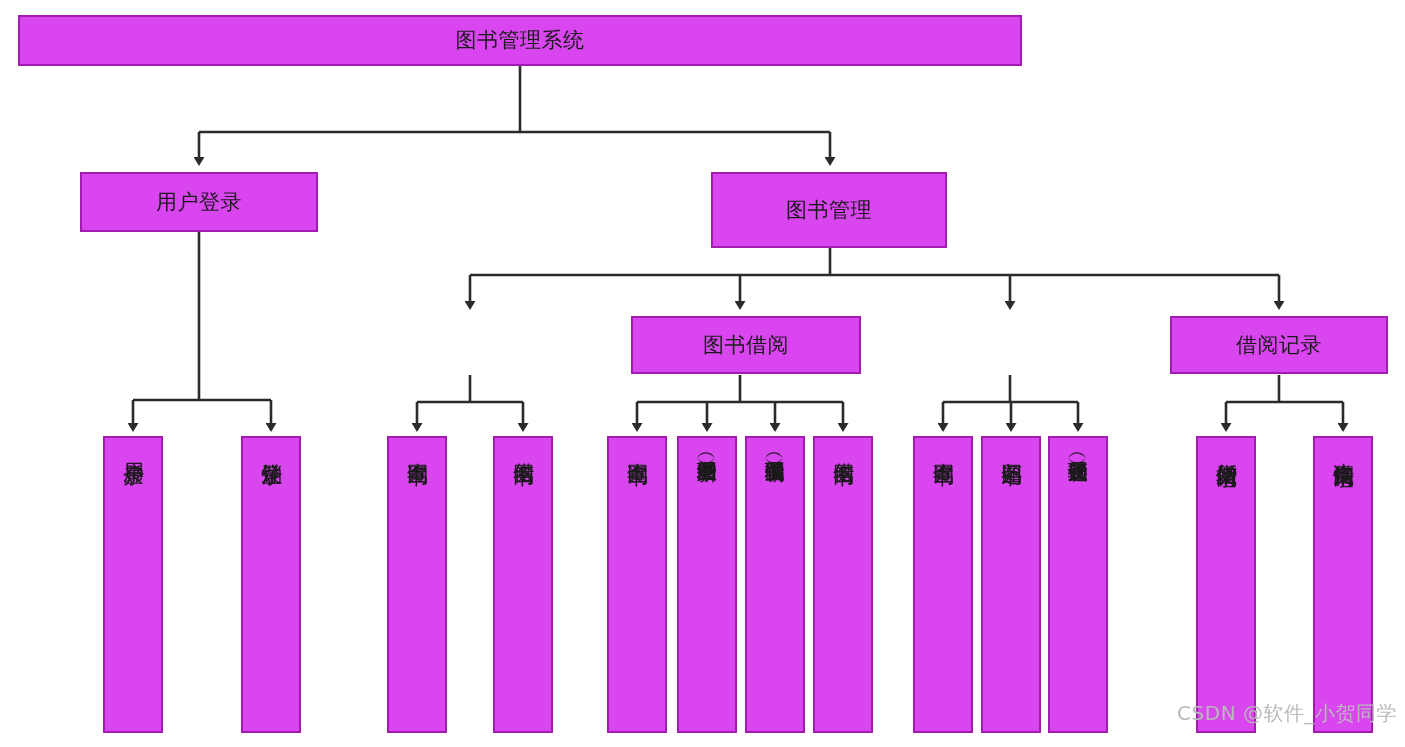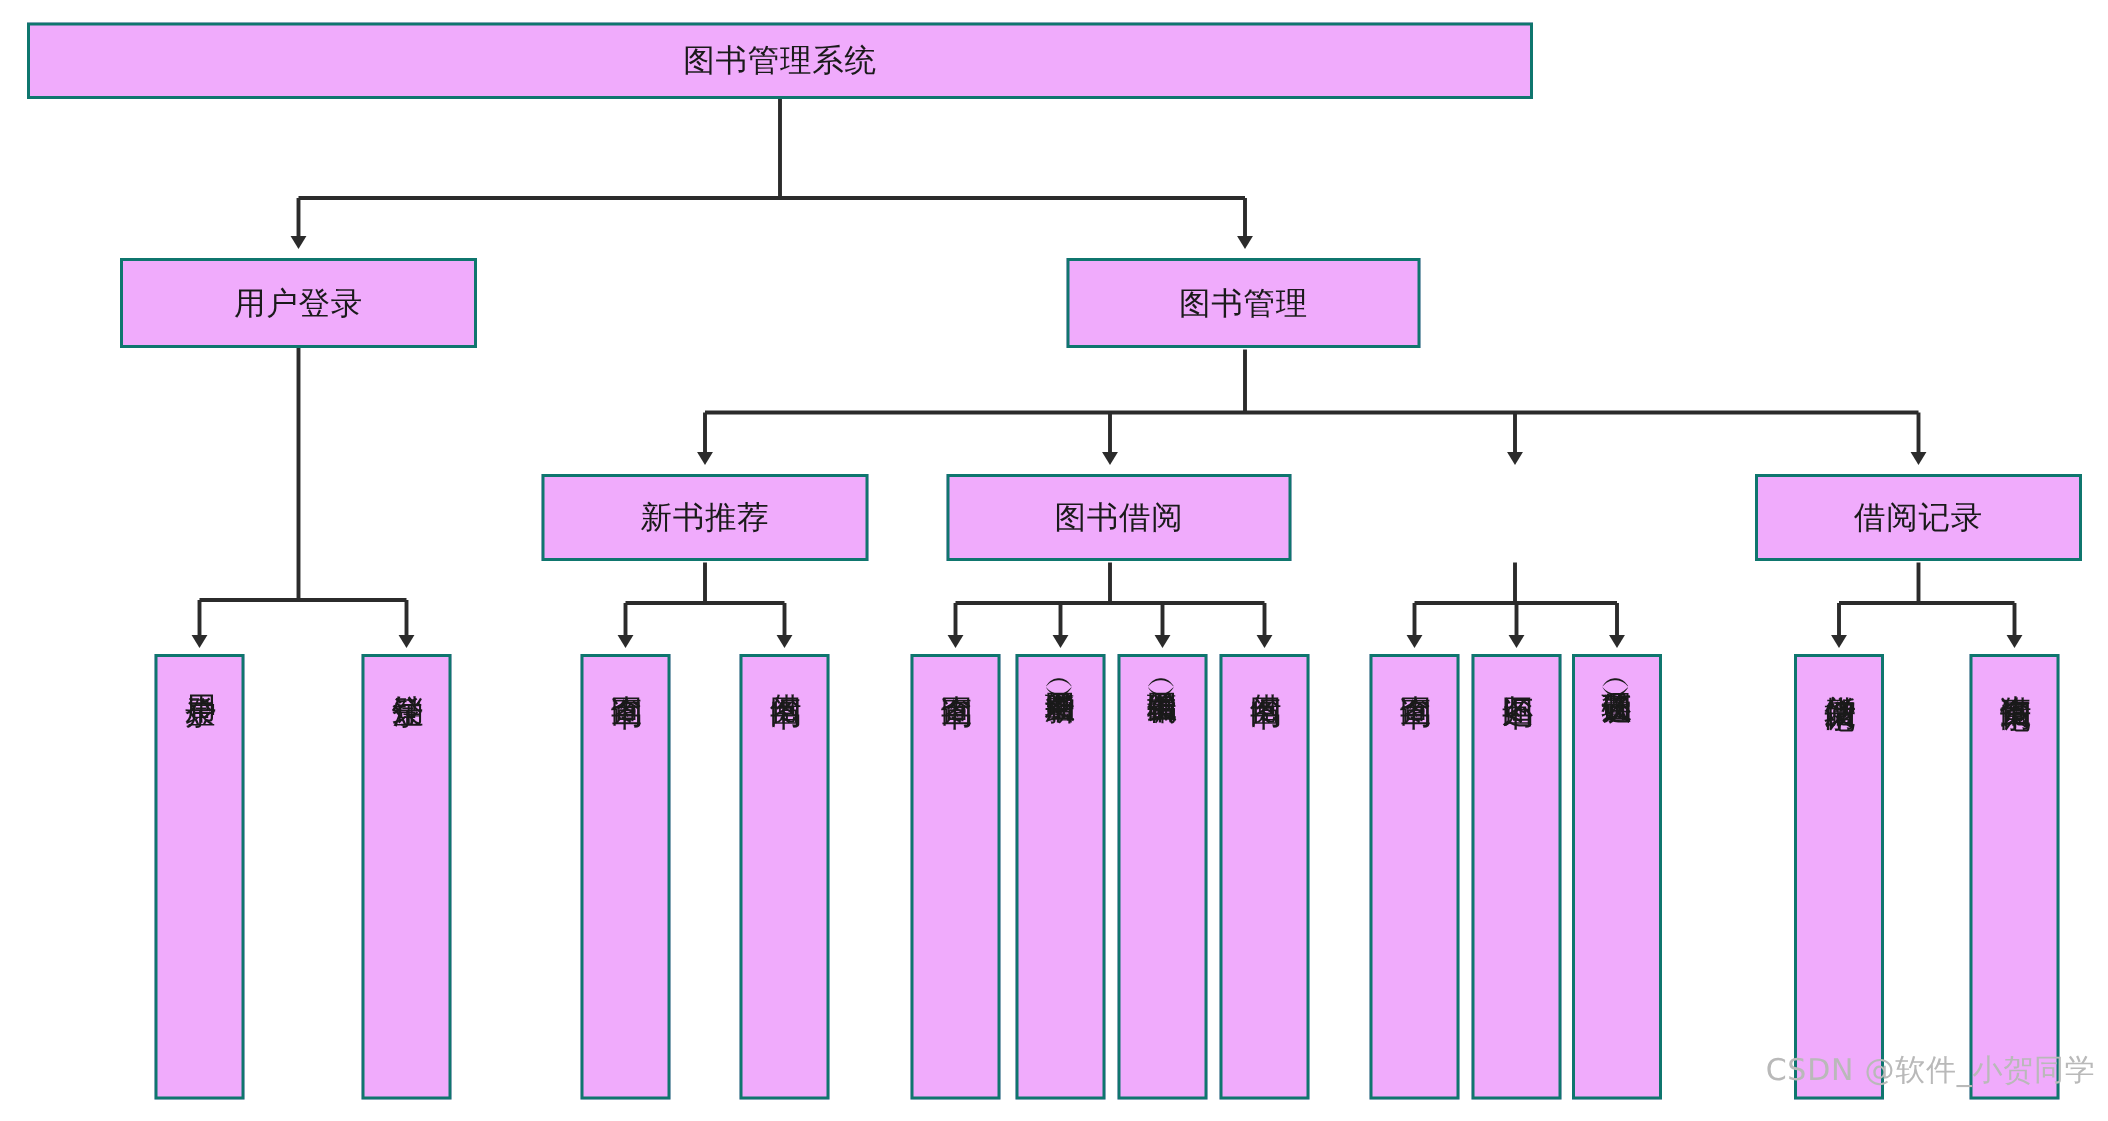--- a/index.html
+++ b/index.html
@@ -22,22 +22,22 @@
   #edges-layer {
     position: absolute;
     left: 0;
     top: 0;
     width: 1405px;
     height: 747px;
   }
   .node {
     position: absolute;
     box-sizing: border-box;
-    background: #f0abfc;
-    border: 2px solid #0f766e;
+    background: #d946ef;
+    border: 2px solid #a21caf;
     display: flex;
     align-items: center;
     justify-content: center;
     color: #1a1a1a;
   }
   .node .label {
     display: block;
     text-align: center;
     line-height: 1.18;
     letter-spacing: 0.5px;
@@ -141,27 +141,24 @@
     </g>
   </svg>
 
   <div class="node horiz" style="left:18px; top:15px; width:1004px; height:51px;">
     <span class="label">图书管理系统</span>
   </div>
 
   <div class="node horiz" style="left:80px; top:172px; width:238px; height:60px;">
     <span class="label">用户登录</span>
   </div>
-  <div class="node horiz" style="left:711px; top:172px; width:236px; height:60px;">
+  <div class="node horiz" style="left:711px; top:172px; width:236px; height:76px;">
     <span class="label">图书管理</span>
   </div>
 
-  <div class="node horiz" style="left:361px; top:316px; width:218px; height:58px;">
-    <span class="label">新书推荐</span>
-  </div>
   <div class="node horiz" style="left:631px; top:316px; width:230px; height:58px;">
     <span class="label">图书借阅</span>
   </div>
   <div class="node horiz" style="left:1170px; top:316px; width:218px; height:58px;align-items:center;">
     <span class="label">借阅记录</span>
   </div>
 
   <div class="node vert" style="left:103px; top:436px; width:60px; height:297px;">
     <span class="label">用户登录</span>
   </div>

